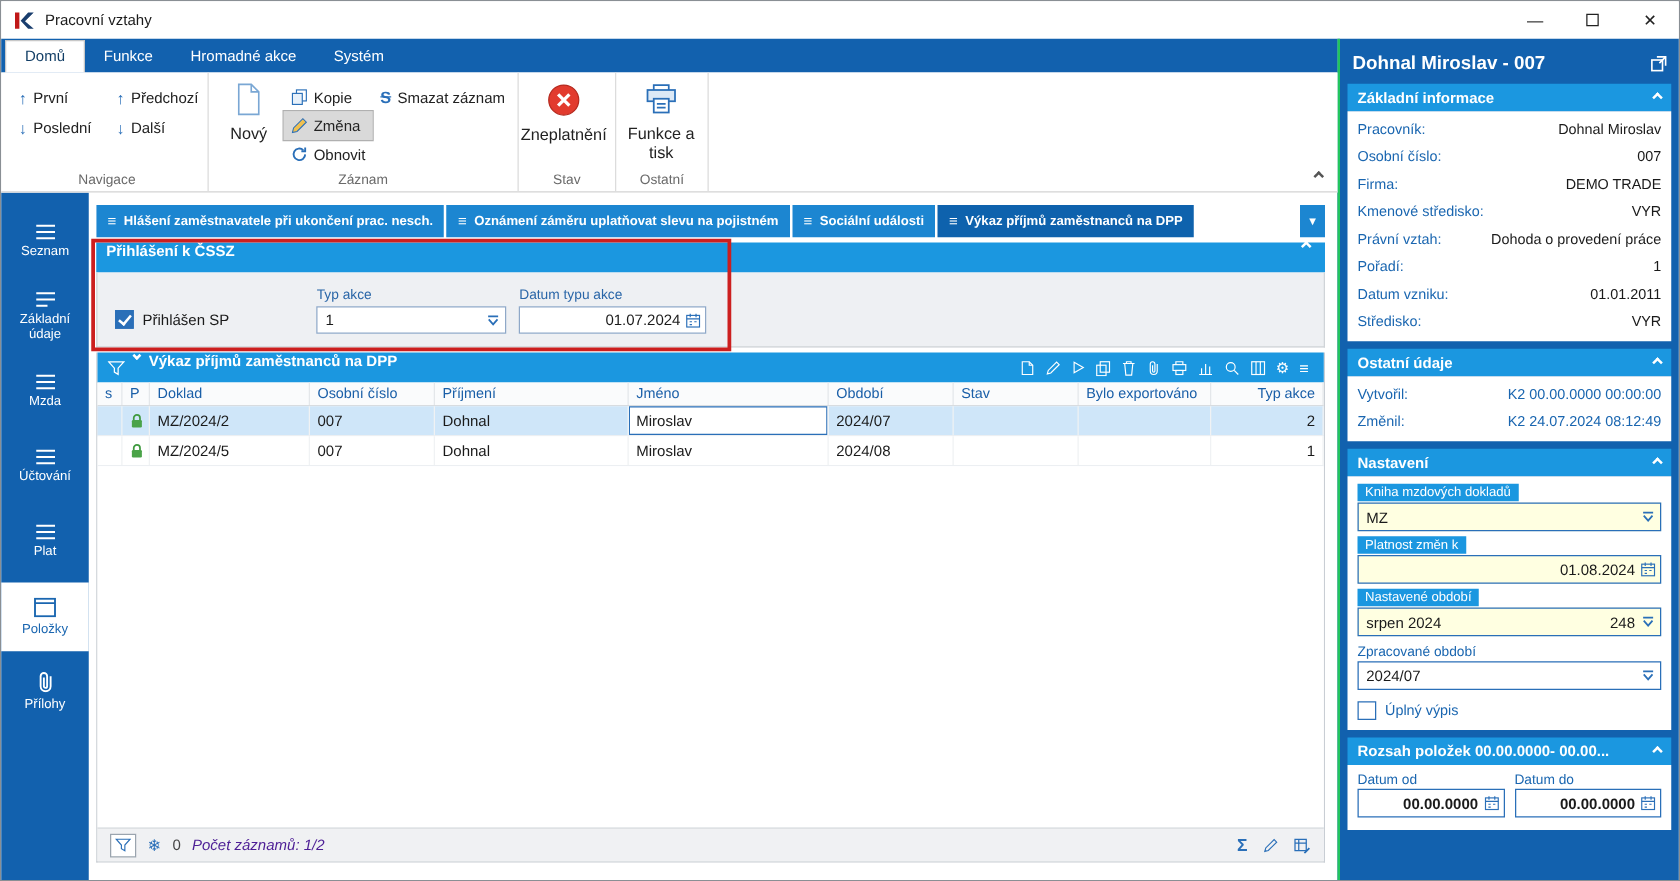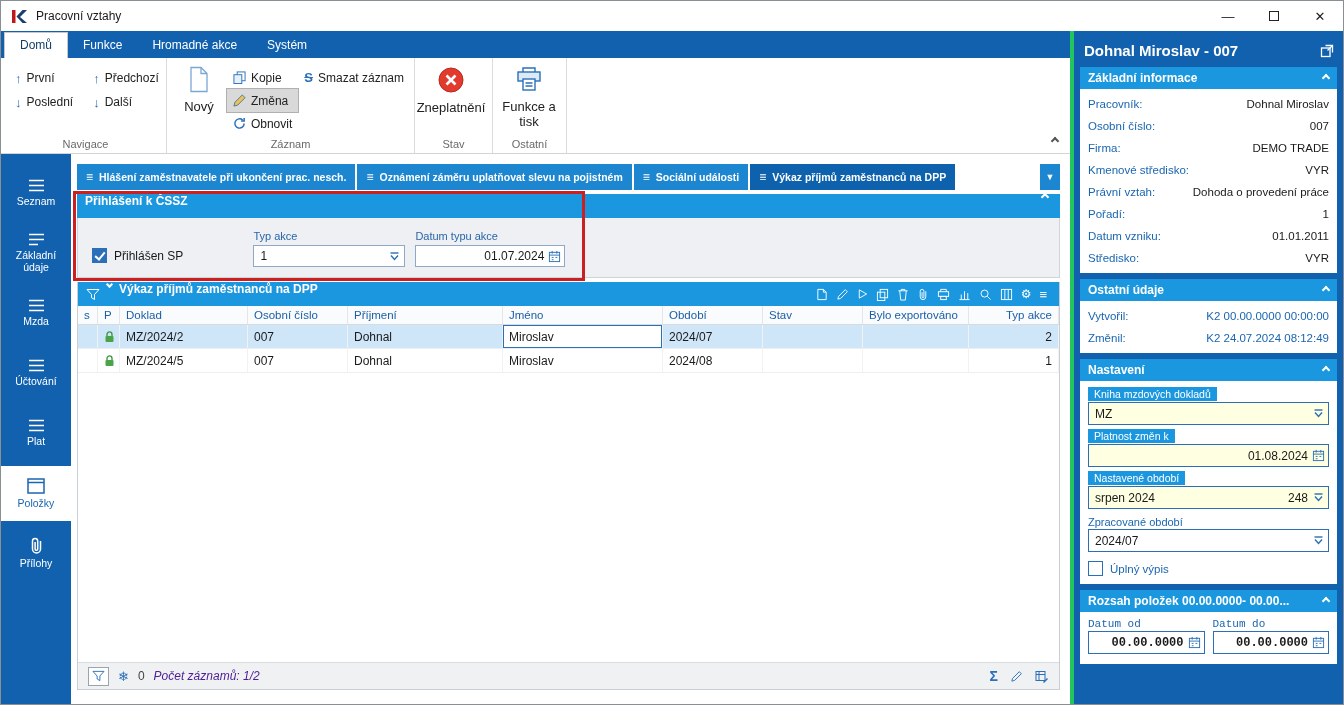--- a/index.html
+++ b/index.html
@@ -90,37 +90,37 @@
   .gc.focus{box-shadow:inset 0 0 0 1px #2a6fb8;background:#fff;}
   .grid-empty{flex:1;background:#fff;}
   .grid-statusbar{height:27px;flex:0 0 27px;background:#f0f1f3;border-top:1px solid #d8dce0;display:flex;align-items:center;gap:9px;padding:0 10px;}
   .sb-filter{width:21px;height:19px;border:1px solid #9aa4ae;background:#fff;display:flex;align-items:center;justify-content:center;}
   .snow{color:#2a6fb8;font-size:13px;}
   .sb-zero{color:#444;}
   .sb-count{color:#4c1d95;font-style:italic;}
   .sb-right{margin-left:auto;display:flex;align-items:center;gap:12px;color:#2a6fb8;}
   .sum{font-size:14px;font-weight:bold;}
   
-  .right-panel{flex:1;background:var(--blue-dark);padding:6px 6px 0;display:flex;flex-direction:column;border-left:4px solid #22c55e;min-height:0;overflow:hidden;}
+  .right-panel{flex:1;background:var(--blue-dark);padding:6px 6px 0;display:flex;flex-direction:column;border-left:2px solid #22c55e;min-height:0;overflow:hidden;}
   .rp-header{height:30px;flex:0 0 30px;display:flex;align-items:center;color:#fff;font-size:15px;font-weight:bold;padding:0 2px 4px 4px;}
   .rp-sec{margin-bottom:6px;flex:0 0 auto;}
   .rp-sec-h{height:22px;background:var(--blue-hdr);color:#fff;font-weight:bold;font-size:12px;display:flex;align-items:center;gap:6px;padding:0 8px;white-space:nowrap;overflow:hidden;}
   .rp-sec-h .chev{flex:0 0 6px;}
   .rp-sec-b{background:#fff;padding:4px 8px;}
   .info-row{height:22px;display:flex;align-items:center;font-size:11.5px;}
   .info-row .lbl{color:#1a66b0;white-space:nowrap;}
   .info-row .val{margin-left:auto;text-align:right;white-space:nowrap;}
   .info-row .val.blue{color:#1a66b0;}
   .chip{display:block;width:fit-content;background:var(--blue-hdr);color:#fff;font-size:10.5px;padding:1px 6px;margin-top:4px;}
   .rp-field{height:23px;border:1px solid #2a6fb8;background:var(--yellow);display:flex;align-items:center;padding:0 3px 0 6px;gap:4px;margin-top:1px;font-size:12px;}
   .rp-field.white{background:#fff;}
   .rp-field .fval{flex:1;}
   .plain-label{color:#1a66b0;font-size:11px;margin-top:7px;}
   .rp-cb{display:flex;align-items:center;gap:7px;margin:9px 0 4px;color:#1a66b0;font-size:11.5px;}
-  .range-grid{display:grid;grid-template-columns:1fr 1fr;gap:8px;padding:2px 0 6px;font-family:Liberation Mono, monospace;}
+  .range-grid{display:grid;grid-template-columns:1fr 1fr;gap:8px;padding:2px 0 6px;}
   .bold{font-weight:bold;}
 </style>
 </head>
 <body>
 
 <div class="window">
 
   <div class="titlebar">
     <span class="app-icon">
       <svg width="17" height="15" viewBox="0 0 17 15">

